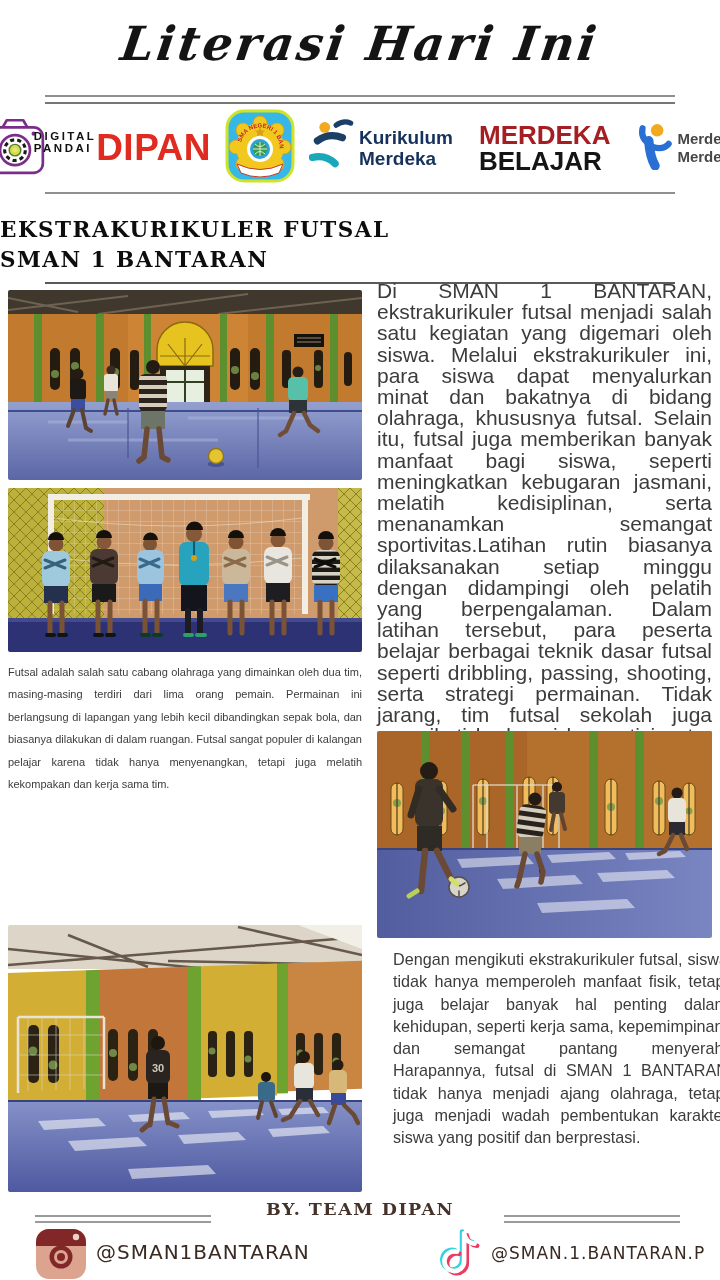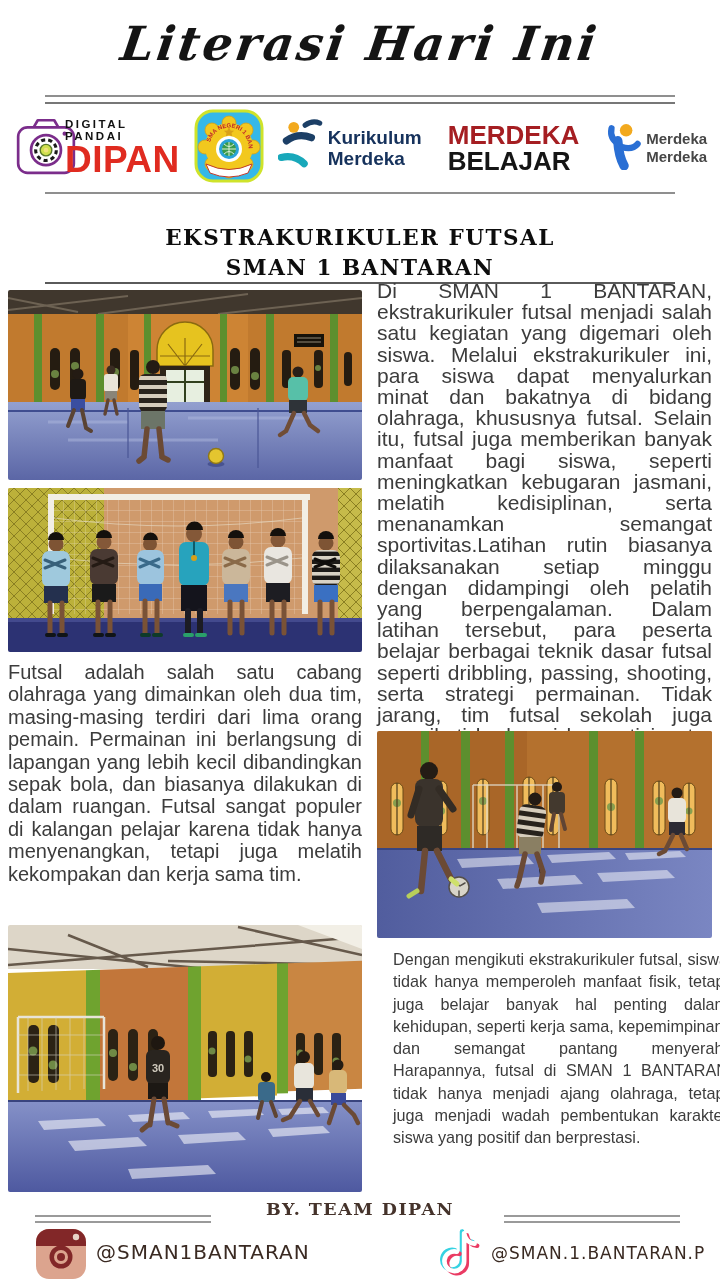--- a/index.html
+++ b/index.html
@@ -14,42 +14,42 @@
     font-family:"DejaVu Serif", serif;font-style:italic;font-weight:700;
     font-size:47px;color:#141414;letter-spacing:3px;transform:skewX(-8deg);
   }
   .hline{position:absolute;left:45px;width:630px;background:#8f8f8f;height:2px;}
   
   .logo-row{
     position:absolute;top:106px;left:45px;width:630px;height:84px;
     display:flex;align-items:center;justify-content:center;gap:13px;
   }
   .dipan{display:flex;align-items:center;}
-  .dipan-text{margin-left:-14px;display:flex;flex-direction:column;}
+  .dipan-text{margin-left:-14px;display:flex;}
   .dipan-tag{font-size:11.5px;font-weight:bold;color:#111;letter-spacing:2.5px;}
   .dipan-name{font-size:37px;font-weight:800;color:#e02b20;line-height:0.95;letter-spacing:0.5px;}
   .kur{display:flex;align-items:center;gap:4px;}
   .kur-text{font-weight:bold;color:#16325c;font-size:19px;line-height:21px;}
   .vbar{width:5px;height:58px;background:#2b1fe0;border-radius:2px;}
   .mb-text{display:flex;flex-direction:column;font-weight:800;font-size:26px;line-height:26px;letter-spacing:0px;}
   .mb-red{color:#a51e22;}
   .mb-black{color:#151515;}
   .mm{display:flex;align-items:center;gap:5px;}
   .mm-text{font-weight:bold;color:#474747;font-size:15px;line-height:18px;}
   
   .article-title{
-    position:absolute;top:223px;left:0;width:720px;text-align:center;
+    position:absolute;top:215px;left:0;width:720px;
     font-family:"DejaVu Serif", serif;font-weight:800;font-size:21.5px;
     letter-spacing:1.5px;color:#0d0d0d;line-height:30px;
   }
   .title-rule{position:absolute;left:45px;width:630px;height:2px;background:#5a5a5a;top:282px;}
   
   .para{position:absolute;text-align:justify;color:#3c3c3c;}
   .p-right1{left:377px;top:280px;width:335px;font-size:21px;line-height:21.2px;}
-  .p-left{left:8px;top:661px;width:354px;font-size:20px;line-height:22.4px;}
+  .p-left{left:8px;top:661px;width:354px;font-size:11px;line-height:22.4px;}
   .p-right2{left:377px;top:948px;width:335px;font-size:16.2px;line-height:22.3px;margin-left:16px;}
   .photo{position:absolute;border-radius:2px;overflow:hidden;}
   .photo svg{display:block;}
   
   .byline{
     position:absolute;top:1199px;left:0;width:720px;text-align:center;
     font-family:"DejaVu Serif", serif;font-weight:800;font-size:17.5px;
     letter-spacing:1.5px;color:#45332b;
   }
   .dbl{position:absolute;height:9px;}

